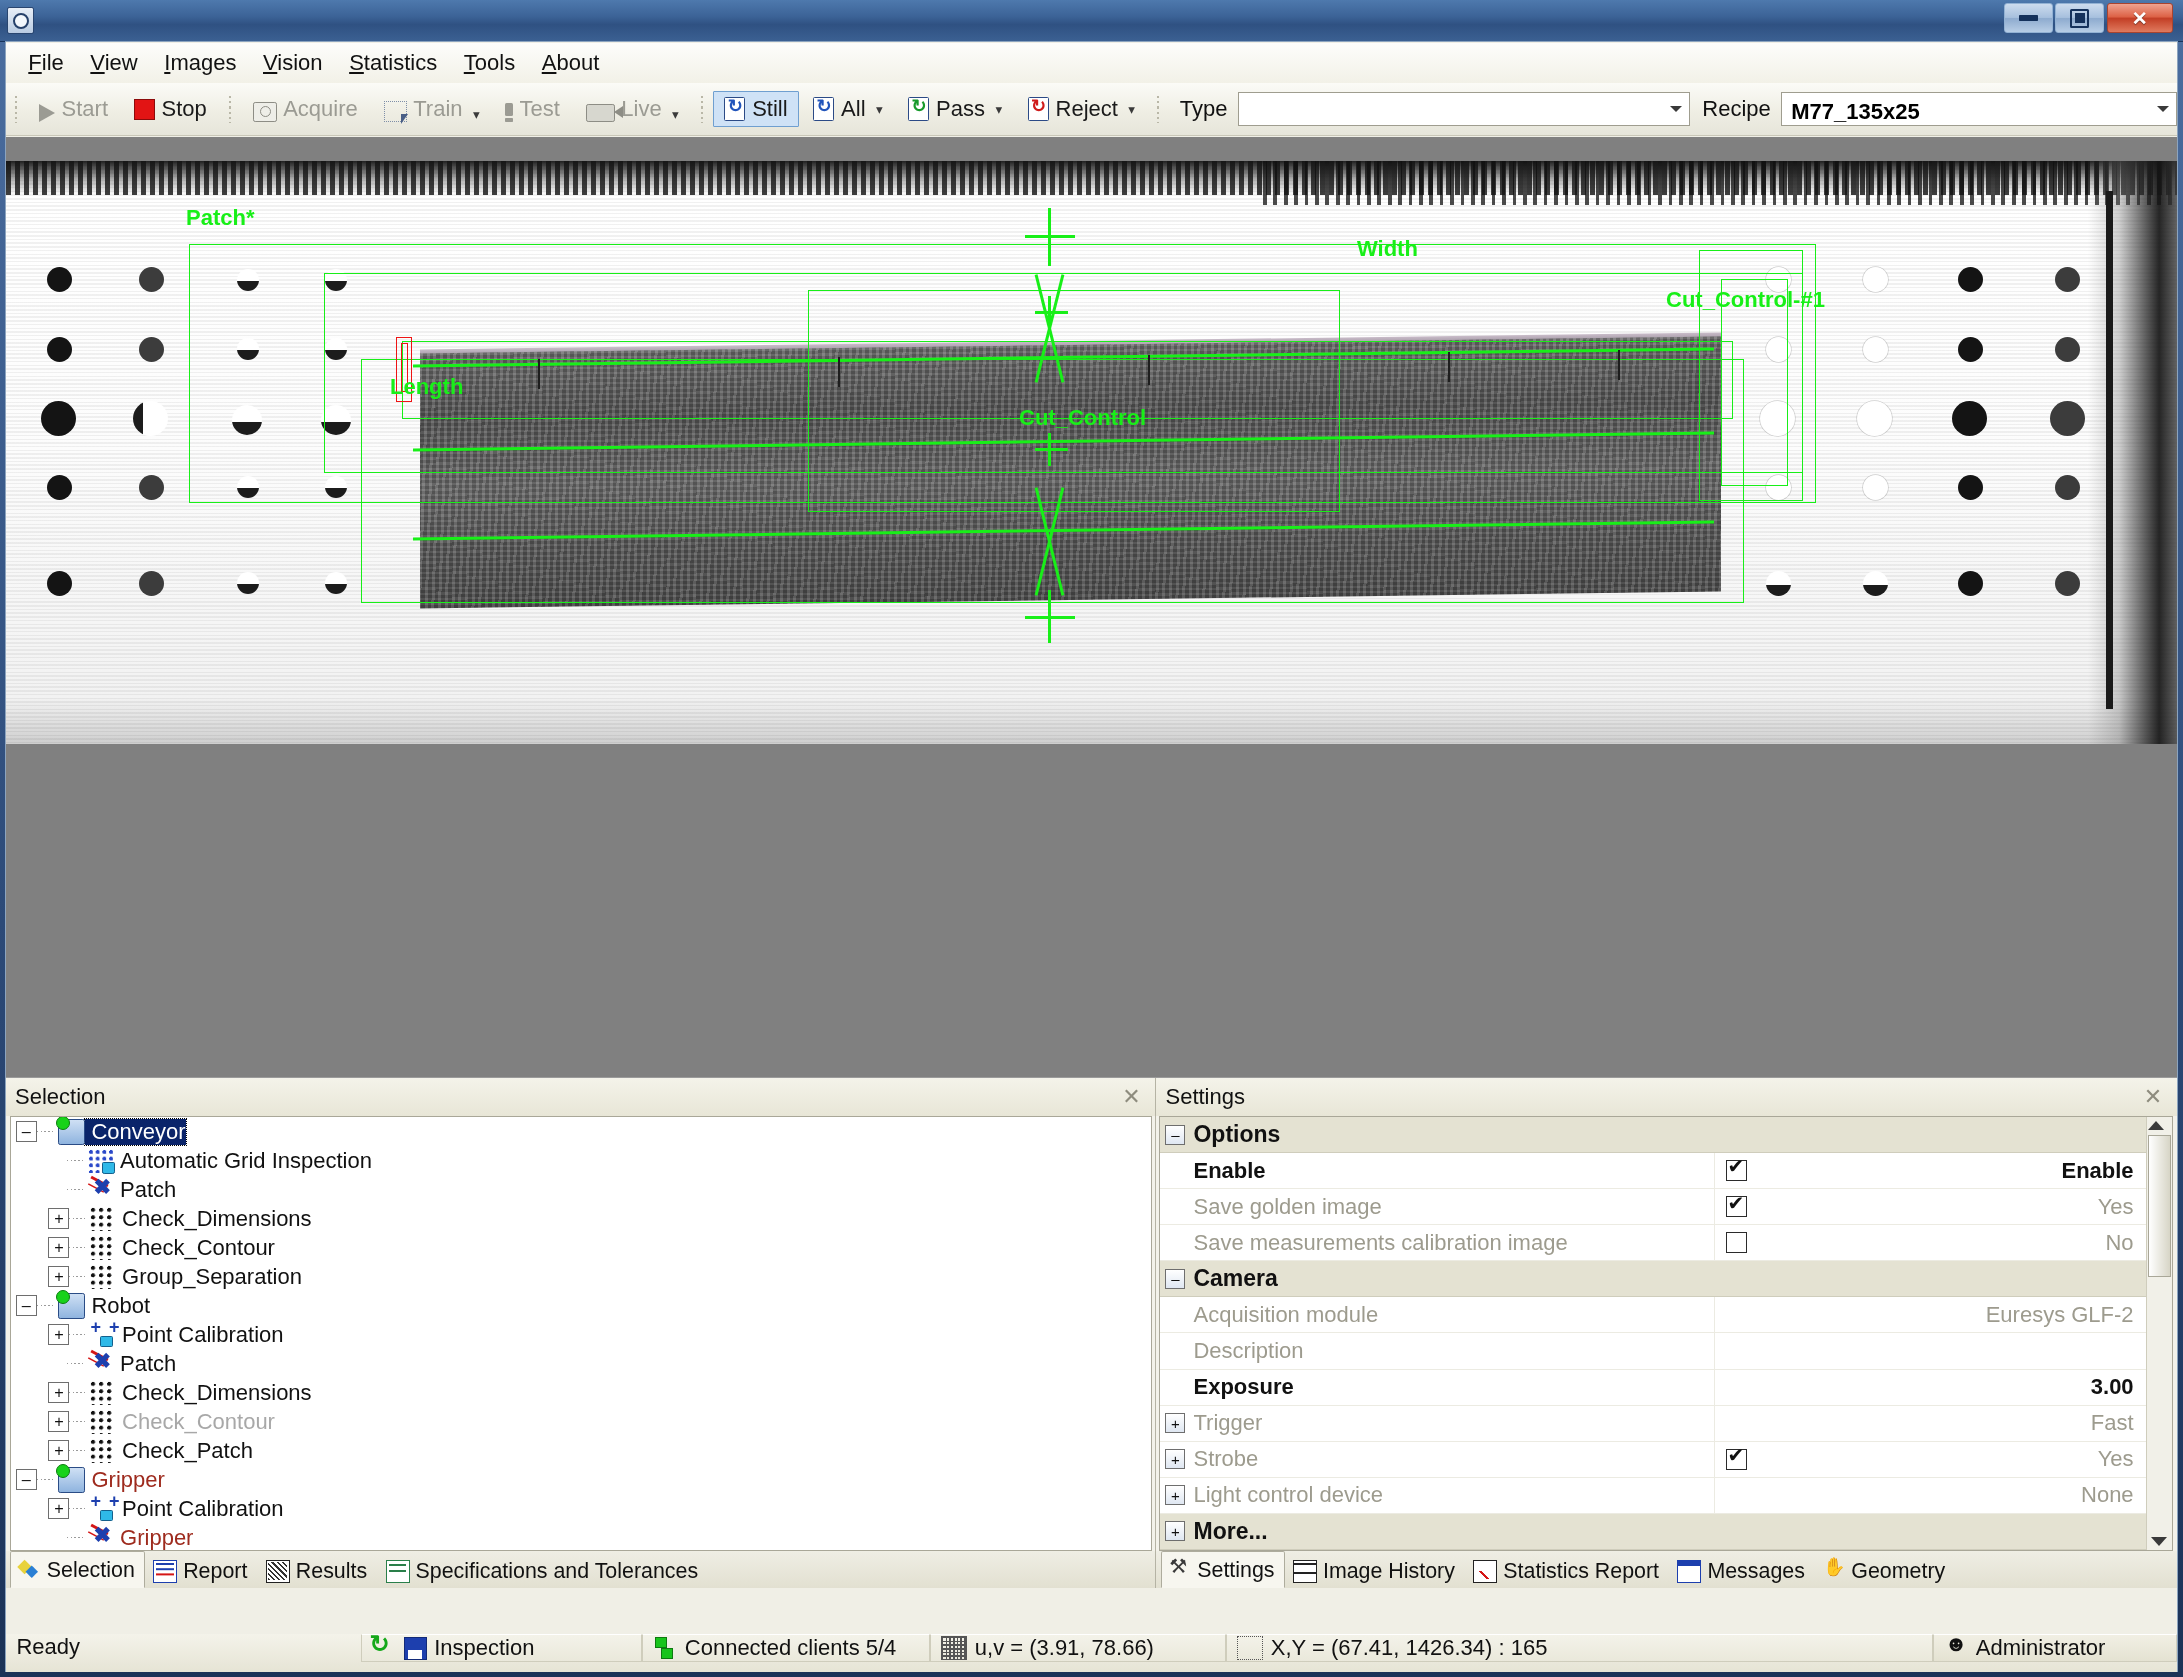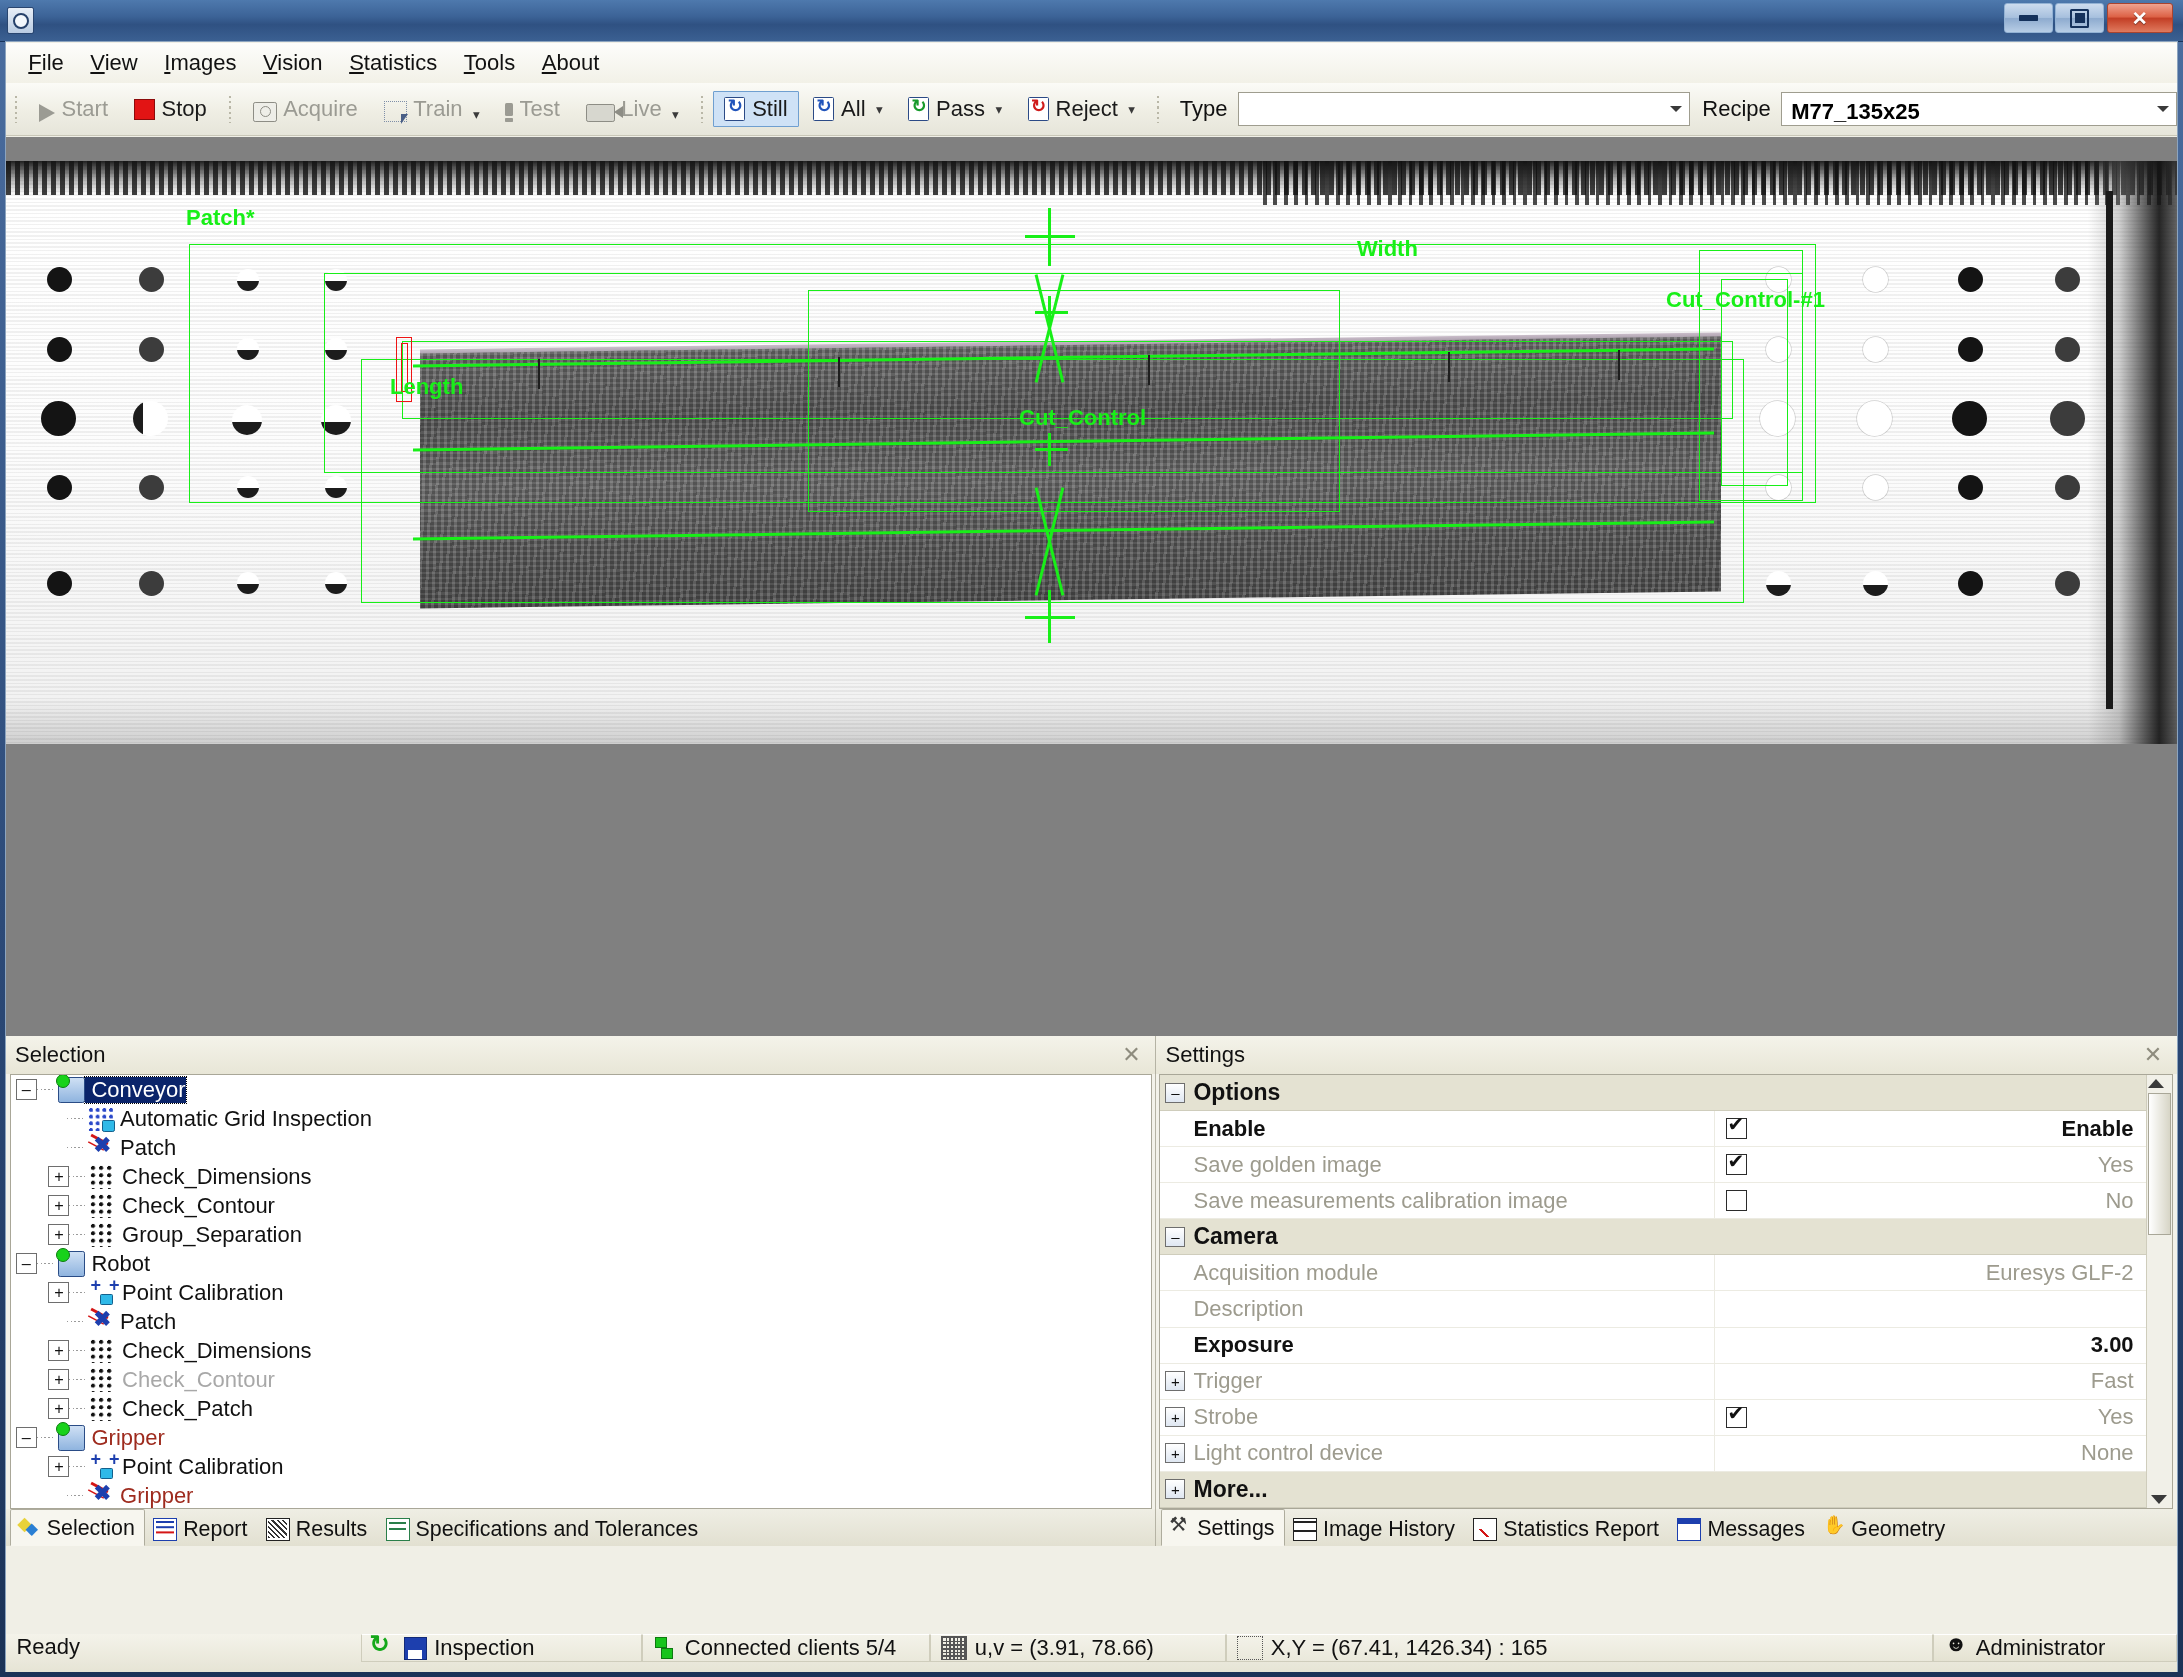--- a/index.html
+++ b/index.html
@@ -121,21 +121,21 @@
 
   .ov{position:absolute;border:1.5px solid #18ef18;box-sizing:border-box;}
   .ovline{position:absolute;background:#18ef18;}
   .ovlabel{position:absolute;color:#18ef18;font-size:22px;font-weight:bold;white-space:nowrap;
     font-family:"Liberation Sans",sans-serif;}
   .redbox{position:absolute;border:1.5px solid #ee1414;box-sizing:border-box;}
   .tick{position:absolute;background:#1e1e1e;width:2.2px;}
   .gtick{position:absolute;background:#18ef18;}
 
   
-  .panels{position:absolute;left:6px;top:1036px;width:2171px;height:510px;display:flex;}
+  .panels{position:absolute;left:6px;top:1078px;width:2171px;height:510px;display:flex;}
   .panel{display:flex;flex-direction:column;background:#f3f2ea;}
   .panel.left{width:1150px;border-right:0.7px solid #b5b3a4;}
   .panel.right{width:1021px;}
   .panel-cap{height:38px;display:flex;align-items:center;justify-content:space-between;
     padding:0 10.4px 0 9px;box-sizing:border-box;
     background:linear-gradient(180deg,#f4f3ea 0%,#e8e6d7 100%);}
   .panel-cap .ttl{font-size:22px;color:#111;}
   .panel-cap .x{font-size:22px;color:#8e8c7e;cursor:default;padding:0 4.4px;}
 
   .treebox{flex:1;background:#ffffff;border:0.7px solid #a9a798;margin:0 3px 0 4.4px;overflow:hidden;position:relative;}

